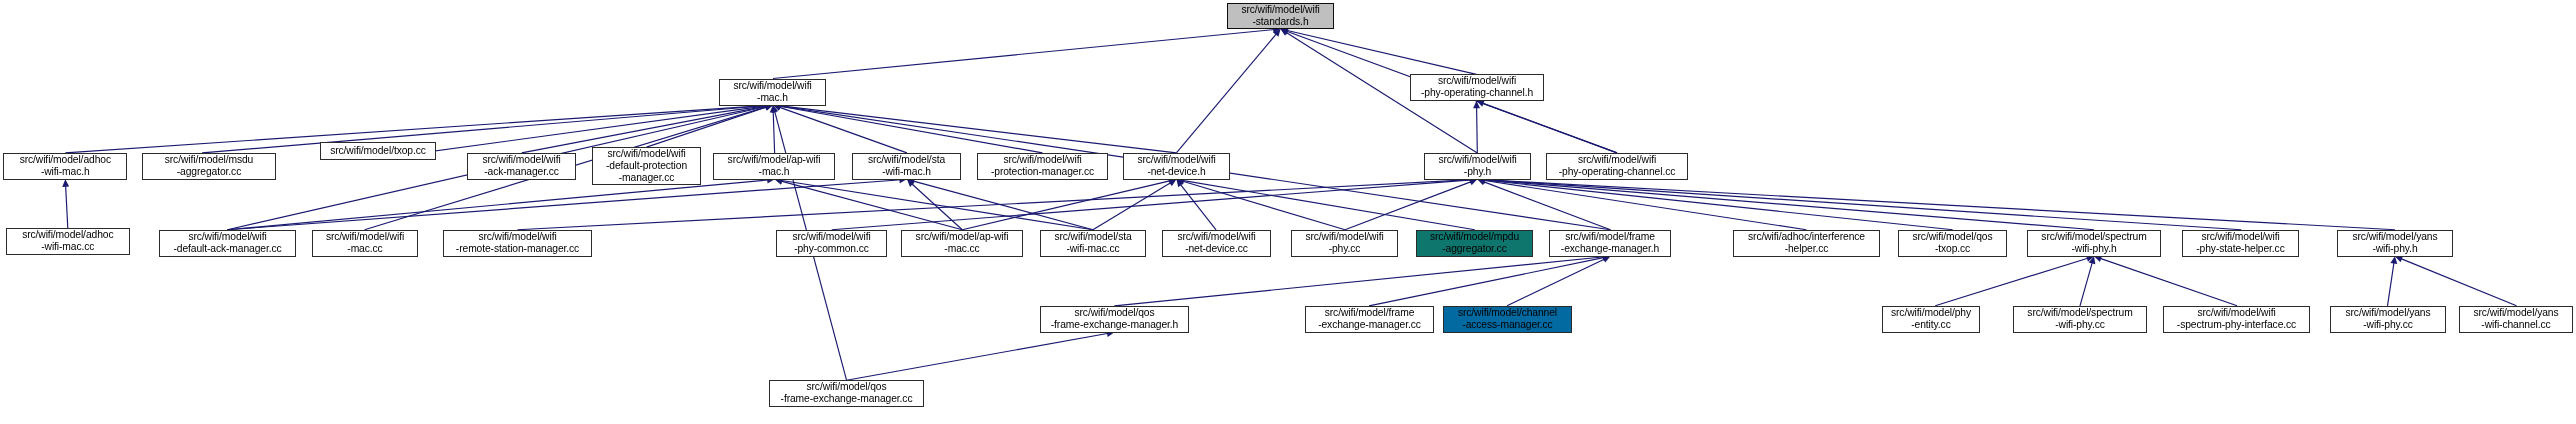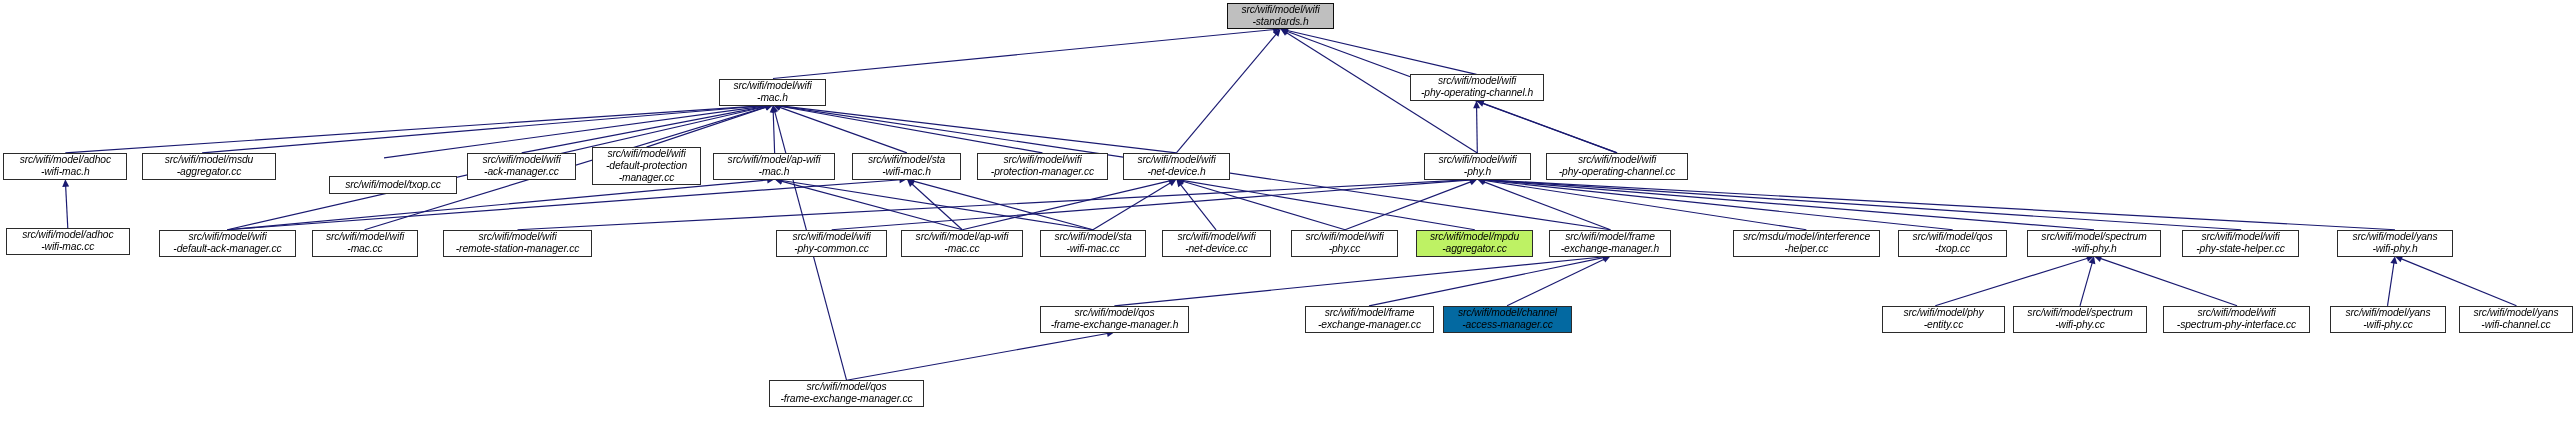--- a/index.html
+++ b/index.html
@@ -42,21 +42,20 @@
     letter-spacing: -0.1px;
     z-index: 5;
   }
   .node.root {
     background: #bfbfbf;
     border-color: #0f0f0f;
   }
   .node .lbl {
     display: block;
     padding: 0 2.5px;
-    font-style: italic;
   }
 </style>
 </head>
 <body>
 
 <div id="graph-canvas" style="width: 2576px; height: 424px; background: rgb(255, 255, 255);">
   <svg id="edge-layer" viewBox="0 0 3116 513" preserveAspectRatio="none">
       <g>
         <line x1="935" y1="95" x2="1542.0331846291795" y2="35.6807962903082" stroke="#191970" stroke-width="1.4"></line>
         <polygon points="1549,35 1540.451143725987,40.055398738602925 1539.634188177617,31.69522029361817" fill="#191970"></polygon>
@@ -261,21 +260,21 @@
 <div class="node root" style="left: 1227px; top: 2.5px; width: 107px; height: 26.5px; border-color: rgb(15, 15, 15); background: rgb(191, 191, 191); color: rgb(0, 0, 0);"><span class="lbl">src/wifi/model/wifi
 -standards.h</span></div>
     <div class="node" style="left: 719px; top: 79px; width: 107px; height: 26.5px; border-color: rgb(43, 43, 43); background: rgb(255, 255, 255); color: rgb(0, 0, 0);"><span class="lbl">src/wifi/model/wifi
 -mac.h</span></div>
     <div class="node" style="left: 1410px; top: 74px; width: 134px; height: 26.5px; border-color: rgb(43, 43, 43); background: rgb(255, 255, 255); color: rgb(0, 0, 0);"><span class="lbl">src/wifi/model/wifi
 -phy-operating-channel.h</span></div>
     <div class="node" style="left: 3.3px; top: 153px; width: 124px; height: 26.5px; border-color: rgb(43, 43, 43); background: rgb(255, 255, 255); color: rgb(0, 0, 0);"><span class="lbl">src/wifi/model/adhoc
 -wifi-mac.h</span></div>
     <div class="node" style="left: 142px; top: 153px; width: 134px; height: 26.5px; border-color: rgb(43, 43, 43); background: rgb(255, 255, 255); color: rgb(0, 0, 0);"><span class="lbl">src/wifi/model/msdu
 -aggregator.cc</span></div>
-    <div class="node" style="left: 320px; top: 176px; width: 128px; height: 18px; border-color: rgb(43, 43, 43); background: rgb(255, 255, 255); color: rgb(0, 0, 0); margin-left: 9px;"><span class="lbl">src/wifi/model/txop.cc</span></div>
+    <div class="node" style="left: 320px; top: 142px; width: 116px; height: 18px; border-color: rgb(43, 43, 43); background: rgb(255, 255, 255); color: rgb(0, 0, 0);"><span class="lbl">src/wifi/model/txop.cc</span></div>
     <div class="node" style="left: 467px; top: 153px; width: 109px; height: 26.5px; border-color: rgb(43, 43, 43); background: rgb(255, 255, 255); color: rgb(0, 0, 0);"><span class="lbl">src/wifi/model/wifi
 -ack-manager.cc</span></div>
     <div class="node" style="left: 592px; top: 147px; width: 109px; height: 38px; border-color: rgb(43, 43, 43); background: rgb(255, 255, 255); color: rgb(0, 0, 0);"><span class="lbl">src/wifi/model/wifi
 -default-protection
 -manager.cc</span></div>
     <div class="node" style="left: 713px; top: 153px; width: 122px; height: 26.5px; border-color: rgb(43, 43, 43); background: rgb(255, 255, 255); color: rgb(0, 0, 0);"><span class="lbl">src/wifi/model/ap-wifi
 -mac.h</span></div>
     <div class="node" style="left: 852px; top: 153px; width: 109px; height: 26.5px; border-color: rgb(43, 43, 43); background: rgb(255, 255, 255); color: rgb(0, 0, 0);"><span class="lbl">src/wifi/model/sta
 -wifi-mac.h</span></div>
     <div class="node" style="left: 977px; top: 153px; width: 131px; height: 26.5px; border-color: rgb(43, 43, 43); background: rgb(255, 255, 255); color: rgb(0, 0, 0);"><span class="lbl">src/wifi/model/wifi
@@ -297,41 +296,41 @@
     <div class="node" style="left: 776px; top: 230px; width: 111px; height: 26.5px; border-color: rgb(43, 43, 43); background: rgb(255, 255, 255); color: rgb(0, 0, 0);"><span class="lbl">src/wifi/model/wifi
 -phy-common.cc</span></div>
     <div class="node" style="left: 901px; top: 230px; width: 122px; height: 26.5px; border-color: rgb(43, 43, 43); background: rgb(255, 255, 255); color: rgb(0, 0, 0);"><span class="lbl">src/wifi/model/ap-wifi
 -mac.cc</span></div>
     <div class="node" style="left: 1040px; top: 230px; width: 106px; height: 26.5px; border-color: rgb(43, 43, 43); background: rgb(255, 255, 255); color: rgb(0, 0, 0);"><span class="lbl">src/wifi/model/sta
 -wifi-mac.cc</span></div>
     <div class="node" style="left: 1162px; top: 230px; width: 109px; height: 26.5px; border-color: rgb(43, 43, 43); background: rgb(255, 255, 255); color: rgb(0, 0, 0);"><span class="lbl">src/wifi/model/wifi
 -net-device.cc</span></div>
     <div class="node" style="left: 1291px; top: 230px; width: 107px; height: 26.5px; border-color: rgb(43, 43, 43); background: rgb(255, 255, 255); color: rgb(0, 0, 0);"><span class="lbl">src/wifi/model/wifi
 -phy.cc</span></div>
-    <div class="node" style="left: 1416px; top: 230px; width: 117px; height: 26.5px; border-color: rgb(43, 43, 43); background: #bef264; color: rgb(0, 0, 0);"><span class="lbl">src/wifi/model/mpdu
+    <div class="node" style="left: 1416px; top: 230px; width: 117px; height: 26.5px; border-color: rgb(43, 43, 43); background: #0f766e; color: rgb(0, 0, 0);"><span class="lbl">src/wifi/model/mpdu
 -aggregator.cc</span></div>
     <div class="node" style="left: 1549px; top: 230px; width: 122px; height: 26.5px; border-color: rgb(43, 43, 43); background: rgb(255, 255, 255); color: rgb(0, 0, 0);"><span class="lbl">src/wifi/model/frame
 -exchange-manager.h</span></div>
-    <div class="node" style="left: 1733px; top: 230px; width: 147px; height: 26.5px; border-color: rgb(43, 43, 43); background: rgb(255, 255, 255); color: rgb(0, 0, 0);"><span class="lbl">src/msdu/model/interference
+    <div class="node" style="left: 1733px; top: 230px; width: 147px; height: 26.5px; border-color: rgb(43, 43, 43); background: rgb(255, 255, 255); color: rgb(0, 0, 0);"><span class="lbl">src/wifi/adhoc/interference
 -helper.cc</span></div>
     <div class="node" style="left: 1898px; top: 230px; width: 109px; height: 26.5px; border-color: rgb(43, 43, 43); background: rgb(255, 255, 255); color: rgb(0, 0, 0);"><span class="lbl">src/wifi/model/qos
 -txop.cc</span></div>
     <div class="node" style="left: 2027px; top: 230px; width: 134px; height: 26.5px; border-color: rgb(43, 43, 43); background: rgb(255, 255, 255); color: rgb(0, 0, 0);"><span class="lbl">src/wifi/model/spectrum
 -wifi-phy.h</span></div>
     <div class="node" style="left: 2182px; top: 230px; width: 117px; height: 26.5px; border-color: rgb(43, 43, 43); background: rgb(255, 255, 255); color: rgb(0, 0, 0);"><span class="lbl">src/wifi/model/wifi
 -phy-state-helper.cc</span></div>
     <div class="node" style="left: 2337px; top: 230px; width: 116px; height: 26.5px; border-color: rgb(43, 43, 43); background: rgb(255, 255, 255); color: rgb(0, 0, 0);"><span class="lbl">src/wifi/model/yans
 -wifi-phy.h</span></div>
     <div class="node" style="left: 1040px; top: 306px; width: 149px; height: 26.5px; border-color: rgb(43, 43, 43); background: rgb(255, 255, 255); color: rgb(0, 0, 0);"><span class="lbl">src/wifi/model/qos
 -frame-exchange-manager.h</span></div>
     <div class="node" style="left: 1305px; top: 306px; width: 129px; height: 26.5px; border-color: rgb(43, 43, 43); background: rgb(255, 255, 255); color: rgb(0, 0, 0);"><span class="lbl">src/wifi/model/frame
 -exchange-manager.cc</span></div>
     <div class="node" style="left: 1443px; top: 306px; width: 129px; height: 26.5px; border-color: rgb(43, 43, 43); background: #0369a1; color: rgb(0, 0, 0);"><span class="lbl">src/wifi/model/channel
 -access-manager.cc</span></div>
-    <div class="node" style="left: 1882px; top: 306px; width: 123px; height: 26.5px; border-color: rgb(43, 43, 43); background: rgb(255, 255, 255); color: rgb(0, 0, 0);"><span class="lbl">src/wifi/model/phy
+    <div class="node" style="left: 1882px; top: 306px; width: 98px; height: 26.5px; border-color: rgb(43, 43, 43); background: rgb(255, 255, 255); color: rgb(0, 0, 0);"><span class="lbl">src/wifi/model/phy
 -entity.cc</span></div>
     <div class="node" style="left: 2013px; top: 306px; width: 134px; height: 26.5px; border-color: rgb(43, 43, 43); background: rgb(255, 255, 255); color: rgb(0, 0, 0);"><span class="lbl">src/wifi/model/spectrum
 -wifi-phy.cc</span></div>
     <div class="node" style="left: 2163px; top: 306px; width: 147px; height: 26.5px; border-color: rgb(43, 43, 43); background: rgb(255, 255, 255); color: rgb(0, 0, 0);"><span class="lbl">src/wifi/model/wifi
 -spectrum-phy-interface.cc</span></div>
     <div class="node" style="left: 2330px; top: 306px; width: 116px; height: 26.5px; border-color: rgb(43, 43, 43); background: rgb(255, 255, 255); color: rgb(0, 0, 0);"><span class="lbl">src/wifi/model/yans
 -wifi-phy.cc</span></div>
     <div class="node" style="left: 2459px; top: 306px; width: 114px; height: 26.5px; border-color: rgb(43, 43, 43); background: rgb(255, 255, 255); color: rgb(0, 0, 0);"><span class="lbl">src/wifi/model/yans
 -wifi-channel.cc</span></div>
     <div class="node" style="left: 769px; top: 380px; width: 155px; height: 26.5px; border-color: rgb(43, 43, 43); background: rgb(255, 255, 255); color: rgb(0, 0, 0);"><span class="lbl">src/wifi/model/qos

